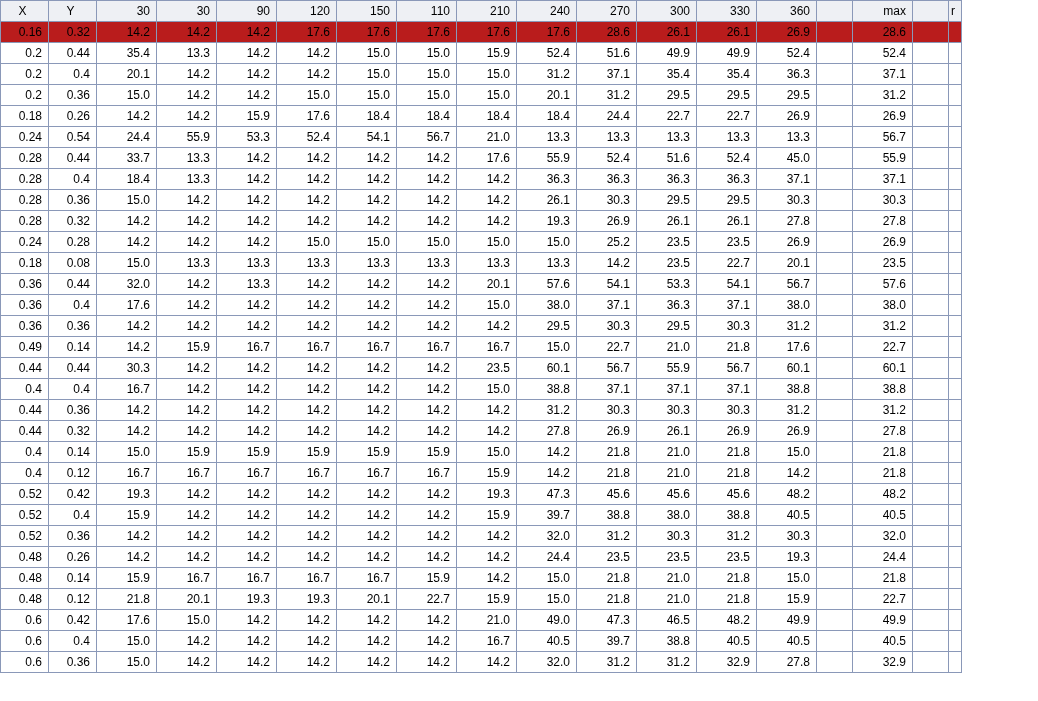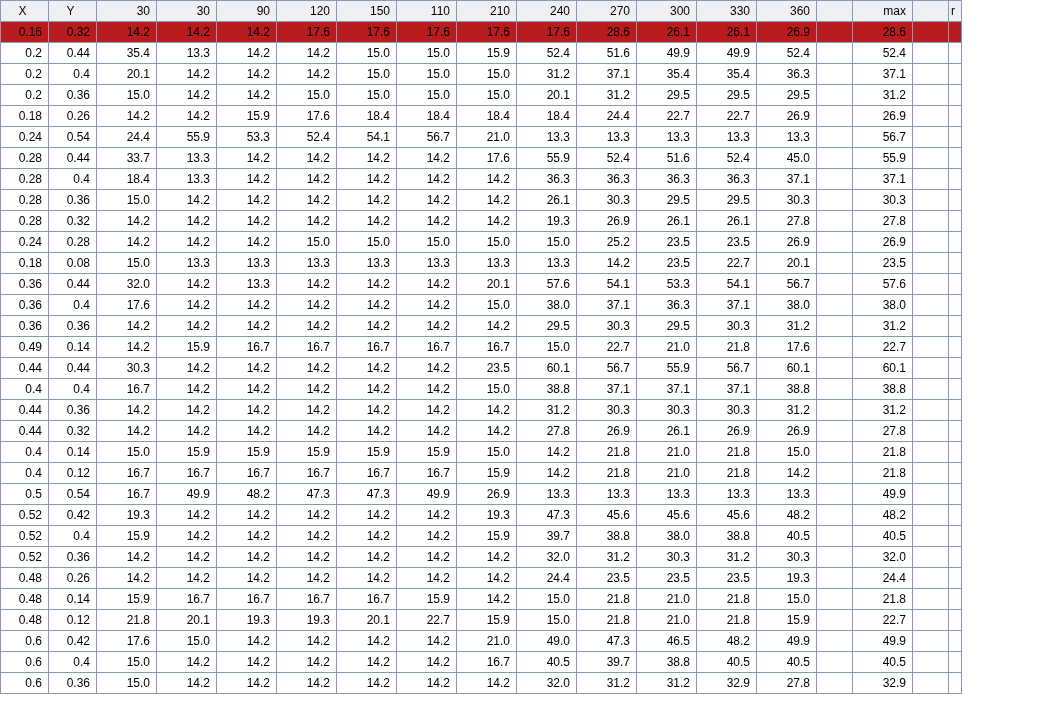--- a/index.html
+++ b/index.html
@@ -505,40 +505,20 @@
         <td>21.8</td>
         <td>21.0</td>
         <td>21.8</td>
         <td>14.2</td>
         <td></td>
         <td>21.8</td>
         <td></td>
         <td></td>
       </tr>
       <tr>
-        <td>0.5</td>
-        <td>0.54</td>
-        <td>16.7</td>
-        <td>49.9</td>
-        <td>48.2</td>
-        <td>47.3</td>
-        <td>47.3</td>
-        <td>49.9</td>
-        <td>26.9</td>
-        <td>13.3</td>
-        <td>13.3</td>
-        <td>13.3</td>
-        <td>13.3</td>
-        <td>13.3</td>
-        <td></td>
-        <td>49.9</td>
-        <td></td>
-        <td></td>
-      </tr>
-      <tr>
         <td>0.52</td>
         <td>0.42</td>
         <td>19.3</td>
         <td>14.2</td>
         <td>14.2</td>
         <td>14.2</td>
         <td>14.2</td>
         <td>14.2</td>
         <td>19.3</td>
         <td>47.3</td>

